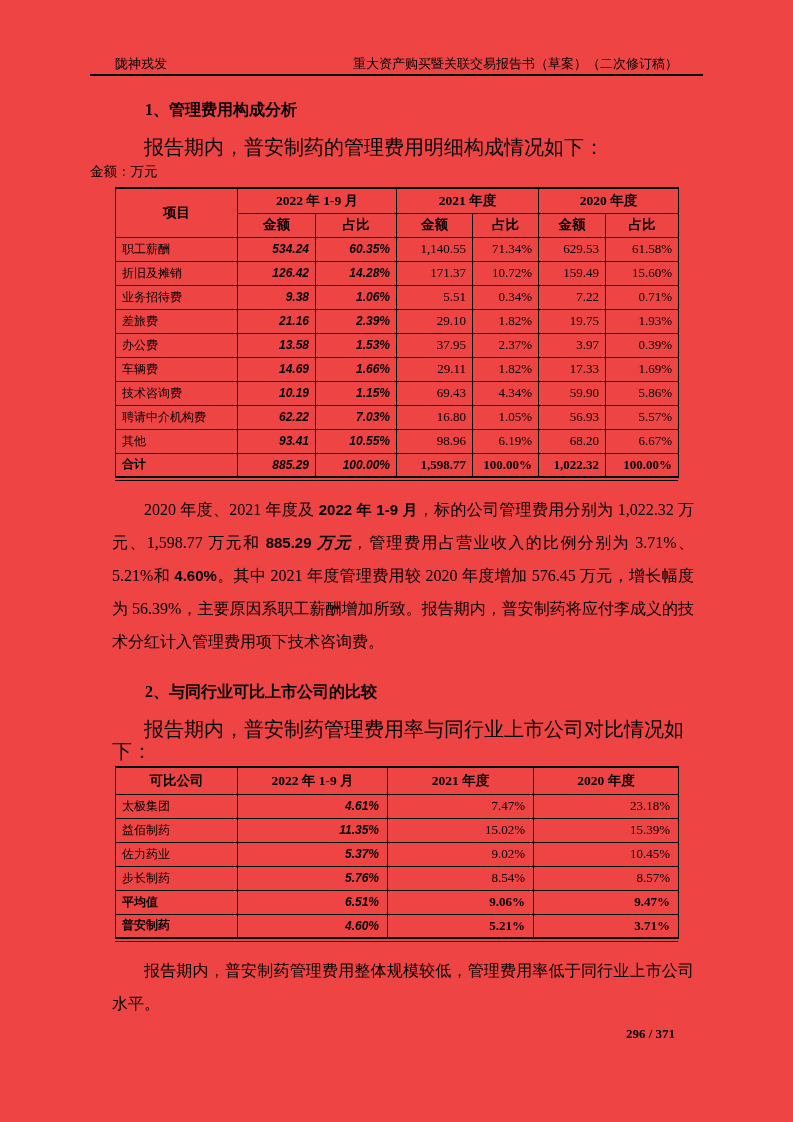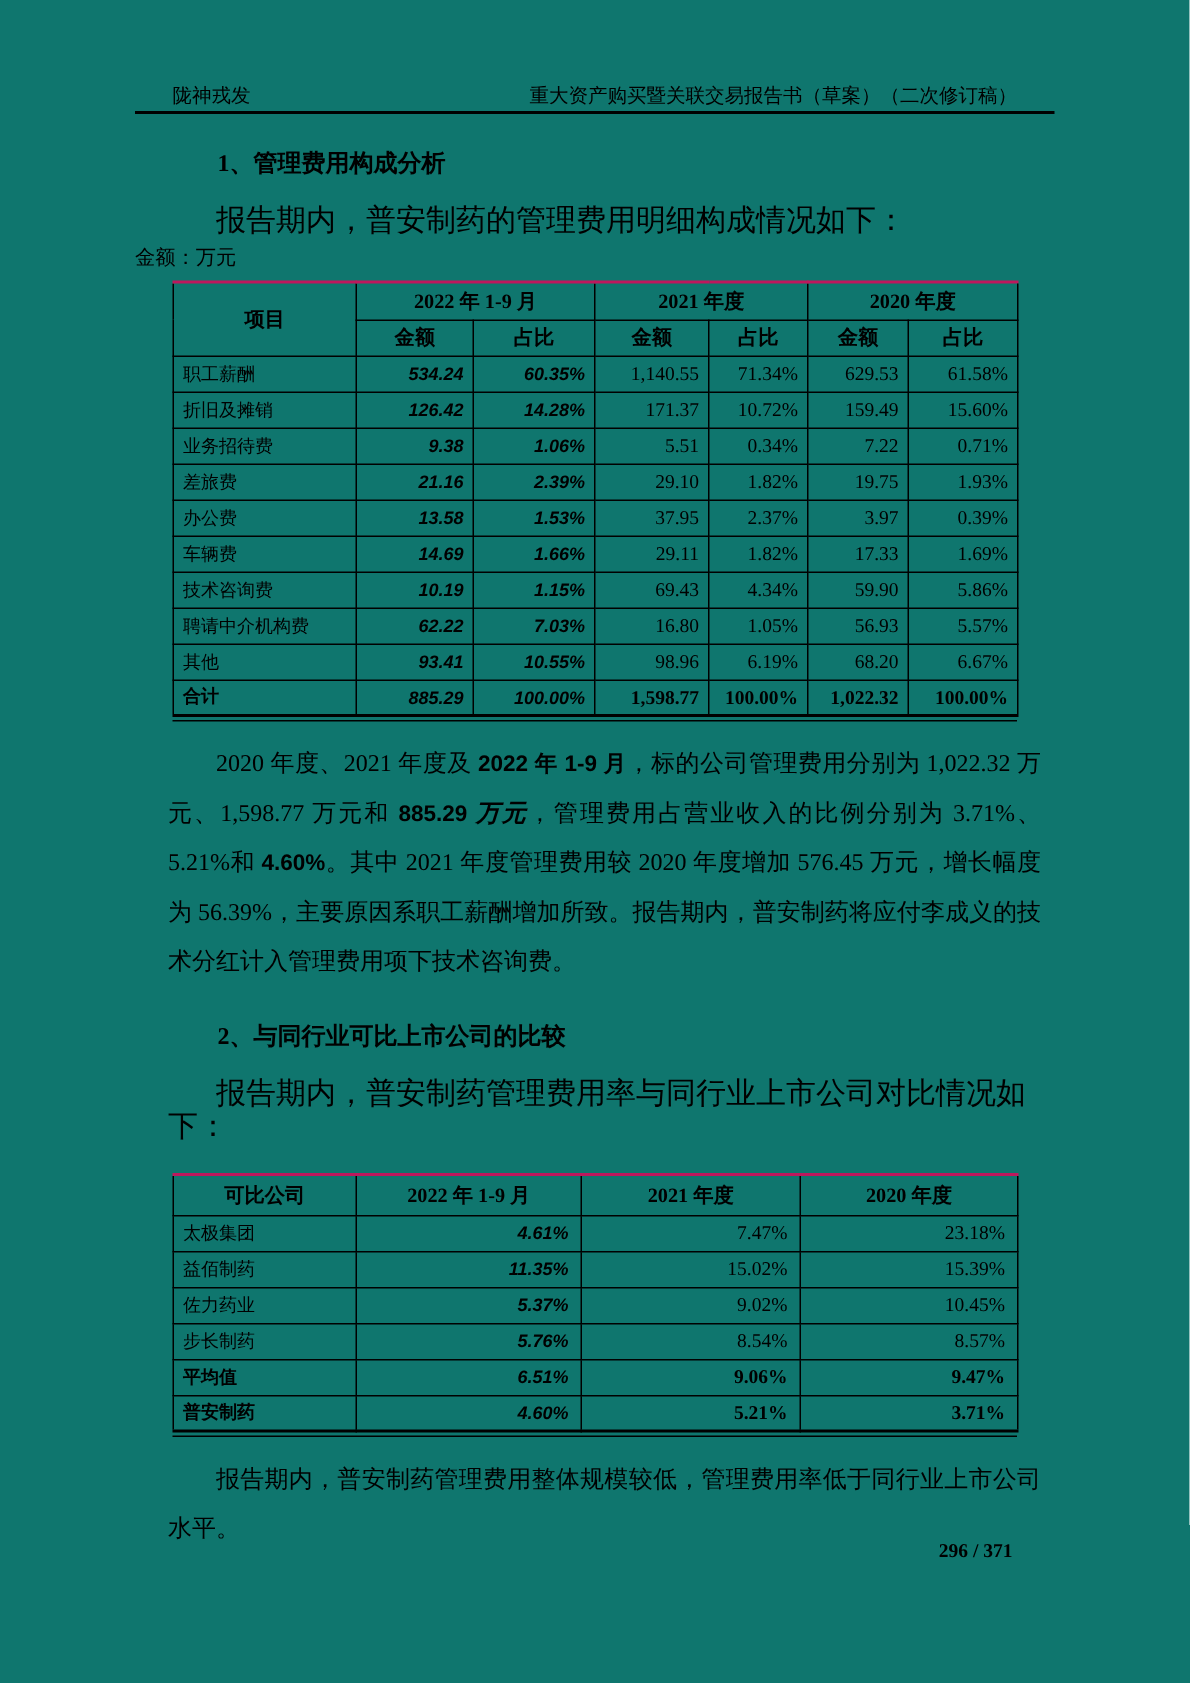--- a/index.html
+++ b/index.html
@@ -1,35 +1,35 @@
 <!DOCTYPE html>
 <html><head>
 <meta charset="utf-8">
 <style>
   html,body { margin:0; padding:0; background:#ffffff; }
   .page {
-    position:relative; width:793px; height:1122px; background:#0f766e;
+    position:relative; width:793px; height:1122px; background:#ef4444;
     color:#000; font-family:"Liberation Serif","DejaVu Serif",serif;
     overflow:hidden;
   }
   .running-header {
     position:absolute; top:50px; left:90px; width:613px; height:26px;
     box-sizing:border-box; border-bottom:2px solid #000;
     display:flex; justify-content:space-between; align-items:flex-end;
     padding:0 25px 3px 25px; font-size:13px; line-height:15px;
   }
   .content { position:absolute; top:76px; left:90px; width:613px; }
   .h-num { font-weight:bold; font-size:16px; line-height:24px; margin:22px 0 0 55px; }
   .intro { font-size:20px; line-height:22px; margin:14px 9px 0 22px; text-indent:32px; }
   .unit-note { font-size:13.5px; line-height:18px; margin:5px 24px 0 0; text-align:left; }
   .tbl-wrap { margin:6px auto 0; width:563px; border-bottom:1px solid #000; padding-bottom:2px; }
-  .tbl-wrap.t2 { margin-top:20px; }
+  .tbl-wrap.t2 { margin-top:4px; }
   table {
     border-collapse:collapse; width:563px; table-layout:fixed;
-    border-top:2px solid #be185d; border-bottom:2px solid #000; font-size:13px;
+    border-top:2px solid #000000; border-bottom:2px solid #000; font-size:13px;
   }
   th,td { border:1px solid #000; padding:0 6px; height:24px; box-sizing:border-box; overflow:hidden; }
   thead th { font-weight:bold; text-align:center; font-size:13.5px; padding:0 2px; }
   tr.hrow1 th { height:25px; }
   tr.hrow2 th { height:24px; }
   .t2 thead th { height:27px; }
   td.c { text-align:left; font-size:12px; }
   td.n { text-align:right; }
   .t2 td.n { padding-right:8px; }
   td.b22 { font-family:"Liberation Sans","DejaVu Sans",sans-serif; font-weight:bold; font-size:12px;font-style:italic; }

